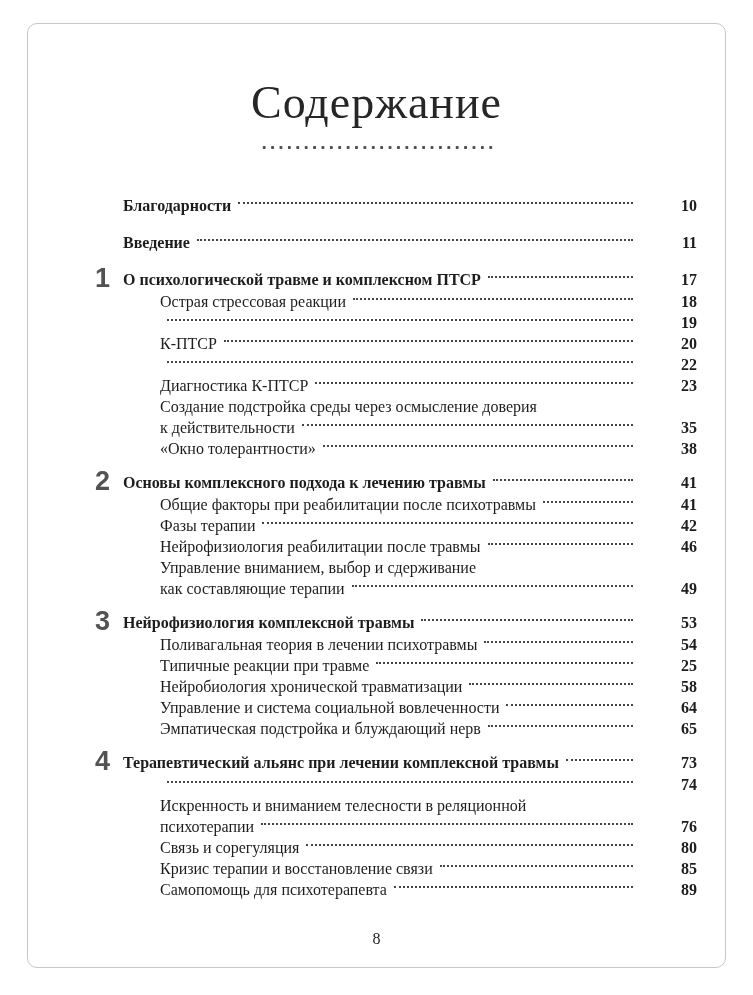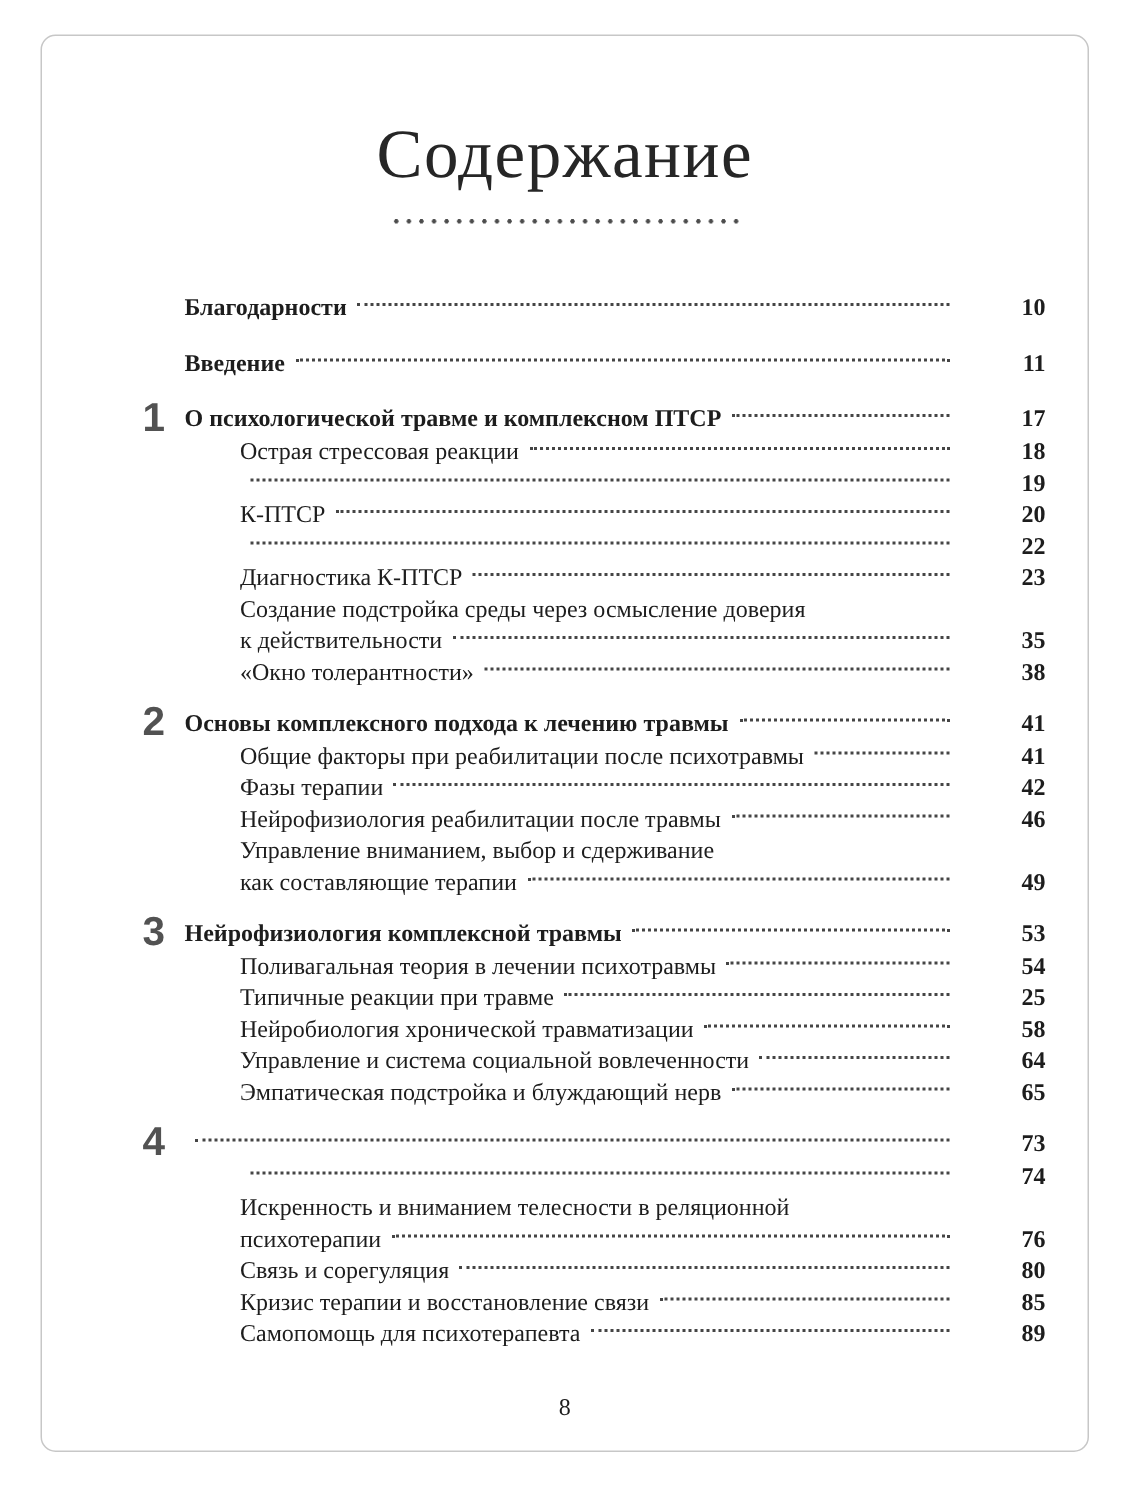--- a/index.html
+++ b/index.html
@@ -263,20 +263,21 @@
             <span class="page-num">65</span>
           </div>
         </div>
       </div>
     </section>
     <section class="chapter">
       <div class="chapter-head">
         <span class="chapter-num">4</span>
         <div class="toc-entry front-chapter">
           <div class="toc-row bold">
+            <span class="entry-label">Терапевтический альянс при лечении комплексной травмы</span>
             <span class="leader"></span>
             <span class="page-num">73</span>
           </div>
         </div>
       </div>
       <div class="chapter-items">
         <div class="toc-entry">
           <div class="toc-row">
             <span class="leader"></span>
             <span class="page-num">74</span>

